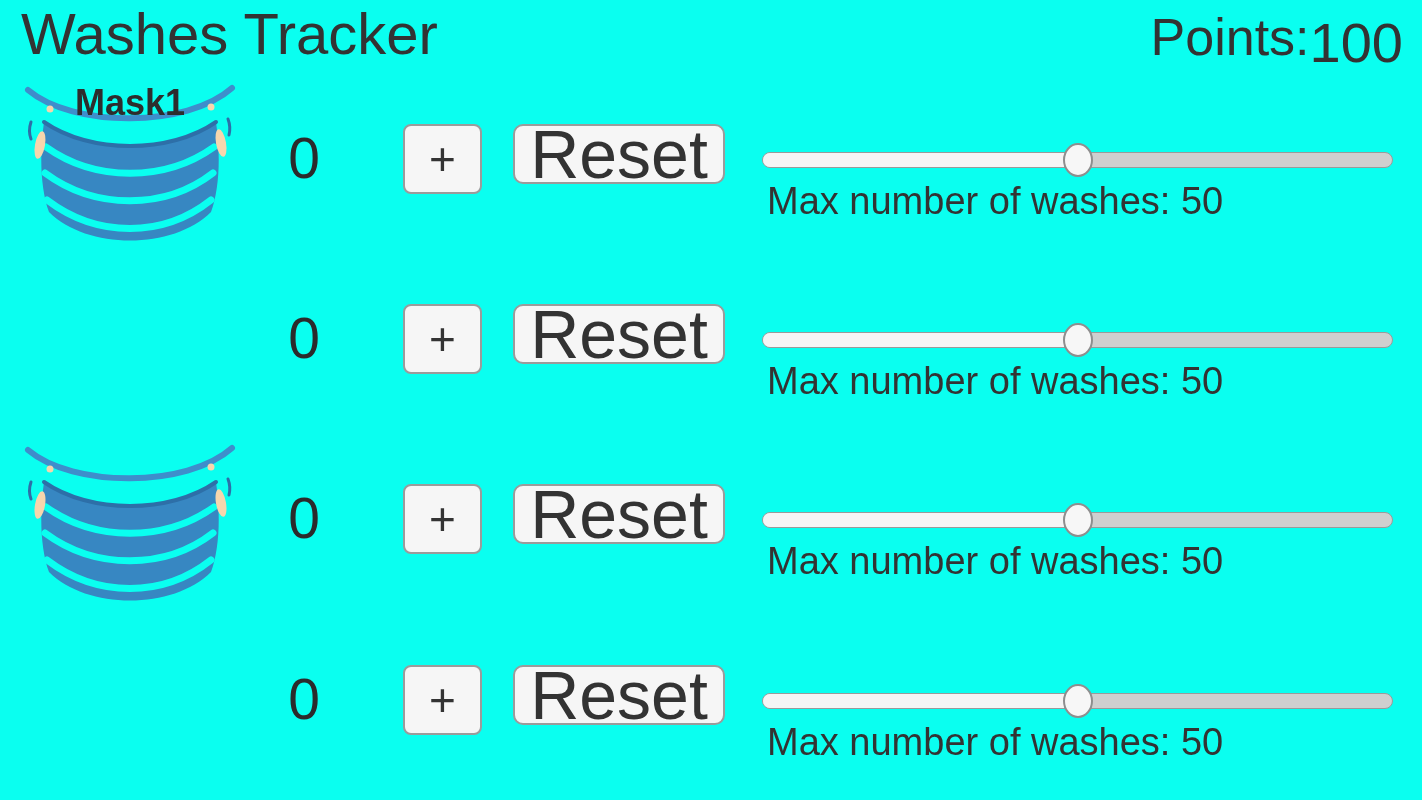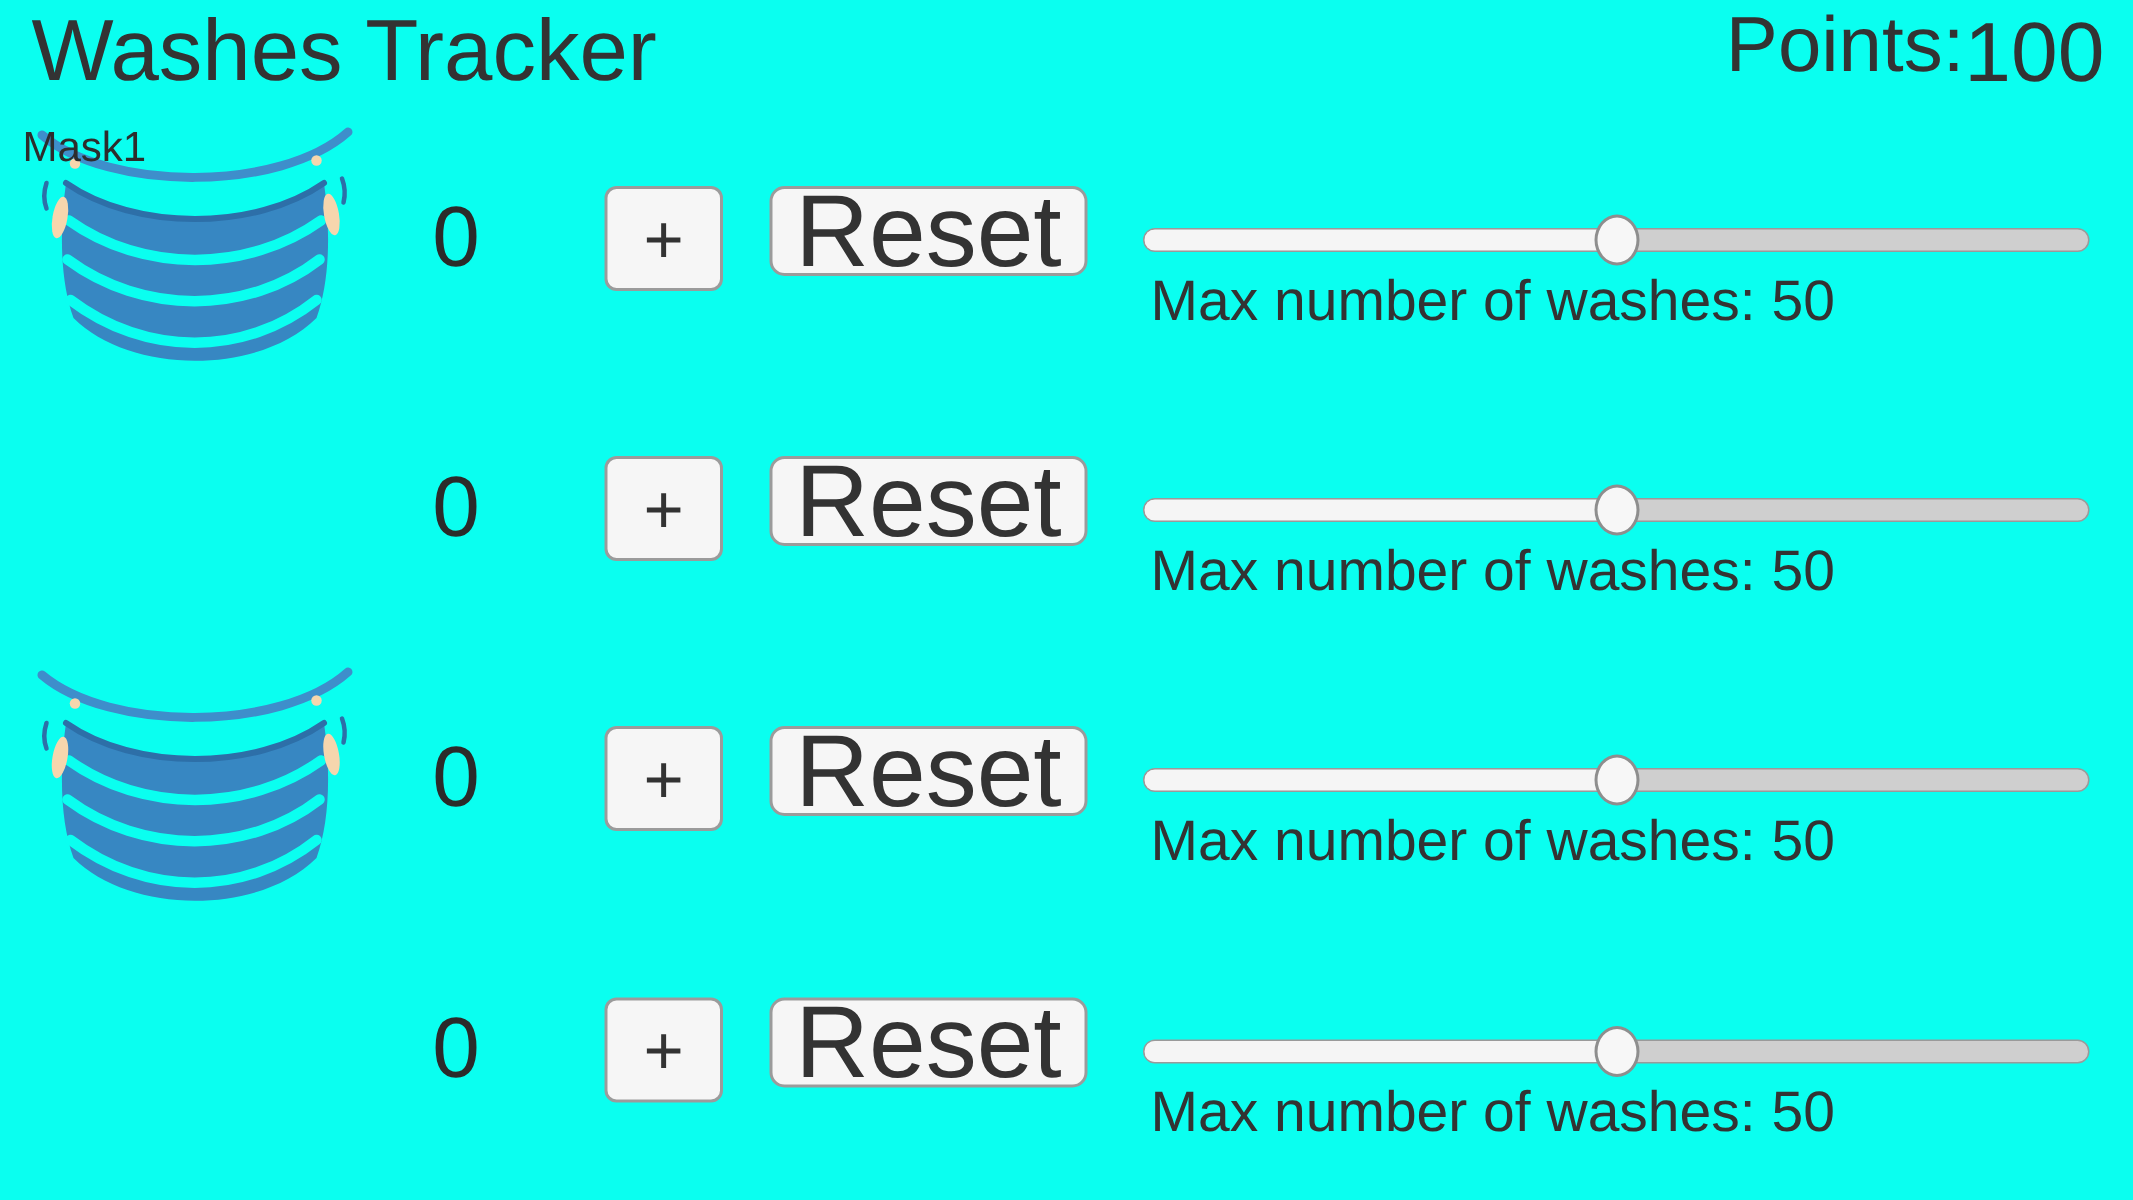--- a/index.html
+++ b/index.html
@@ -8,34 +8,34 @@
     background:#0AFFF0;color:#333;
     font-family:"Liberation Sans", sans-serif;
   }
   
   .title{
     position:absolute;left:21px;top:2px;
     font-size:58px;line-height:64px;color:#333;white-space:nowrap;
   }
   .points{
     position:absolute;right:19px;top:0;
-    font-size:52px;line-height:56px;color:#333;white-space:nowrap;
+    font-size:52px;line-height:72px;color:#333;white-space:nowrap;
   }
   .points-val{position:relative;top:7px;font-size:56px;}
   
   .row{position:absolute;left:0;width:1422px;height:181px;}
   .row:nth-of-type(1){top:72px;}
   .row:nth-of-type(2){top:252px;}
   .row:nth-of-type(3){top:432px;}
   .row:nth-of-type(4){top:613px;}
   .mask-wrap{position:absolute;left:15px;top:0;width:230px;height:170px;}
   .mask-svg{position:absolute;left:0;top:0;width:230px;height:170px;}
   .mask-label{
-    position:absolute;left:0;top:10px;width:100%;
-    font-size:28px;color:#2d2d2d;
+    position:absolute;left:0;top:10px;width:100%;text-align:center;
+    font-size:36px;color:#2d2d2d;font-weight:bold;
   }
   .count{
     position:absolute;left:262px;top:50px;width:84px;height:72px;
     line-height:72px;text-align:center;font-size:57px;color:#2b2b2b;
   }
   .btn{
     position:absolute;box-sizing:border-box;
     background:#F6F6F6;border:2px solid #9B9B9B;color:#333;
     display:flex;align-items:center;justify-content:center;
     font-family:"Liberation Sans", sans-serif;padding:0;cursor:pointer;

